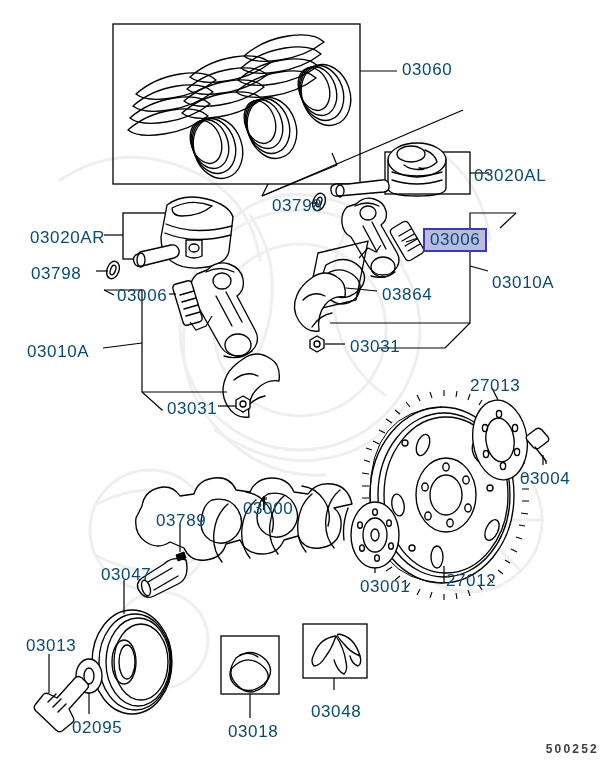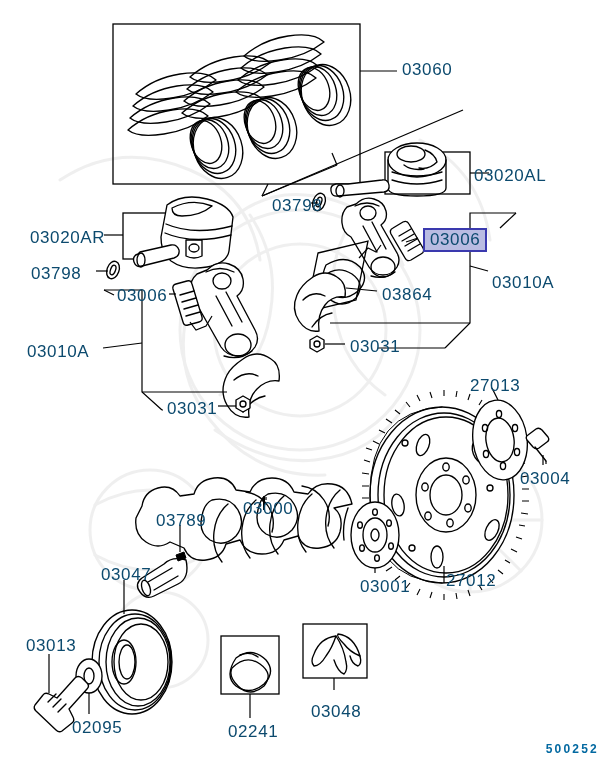--- a/index.html
+++ b/index.html
@@ -29,21 +29,21 @@
     padding:1px 5px 2px 5px;
     box-sizing:border-box;
   }
   #ref-number{
     position:absolute;
     right:10px;bottom:12px;
     font-family:"Liberation Sans","DejaVu Sans",sans-serif;
     font-size:12px;
     font-weight:700;
     letter-spacing:2.2px;
-    color:#0369a1;
+    color:#404040;
   }
   .lead,.box,.part{fill:none;stroke:#000;stroke-width:1.2;}
   .box{stroke-width:1.3;}
   .part{stroke-width:1.35;stroke-linejoin:round;stroke-linecap:round;}
   .partfill{fill:#fff;stroke:#000;stroke-width:1.35;stroke-linejoin:round;}
   .thin{stroke-width:1;}
   .solidblk{fill:#000;stroke:#000;stroke-width:1;}
   .wm{fill:none;stroke:#555;stroke-width:3;}
 </style>
 </head>
@@ -450,19 +450,19 @@
     <div class="label" style="left:167px;top:400px;">03031</div>
     <div class="label" style="left:470px;top:377px;">27013</div>
     <div class="label" style="left:520px;top:470px;">03004</div>
     <div class="label" style="left:432px;top:572px;margin-left:14px;">27012</div>
     <div class="label" style="left:360px;top:578px;">03001</div>
     <div class="label" style="left:243px;top:488px;margin-top:12px;">03000</div>
     <div class="label" style="left:156px;top:512px;">03789</div>
     <div class="label" style="left:101px;top:566px;">03047</div>
     <div class="label" style="left:26px;top:637px;">03013</div>
     <div class="label" style="left:72px;top:719px;">02095</div>
-    <div class="label" style="left:228px;top:723px;">02241</div>
+    <div class="label" style="left:228px;top:723px;">03018</div>
     <div class="label" style="left:311px;top:695px;margin-top:8px;">03048</div>
   </div>
 
   <div id="ref-number">500252</div>
 
 </div>
 
 </body></html>

